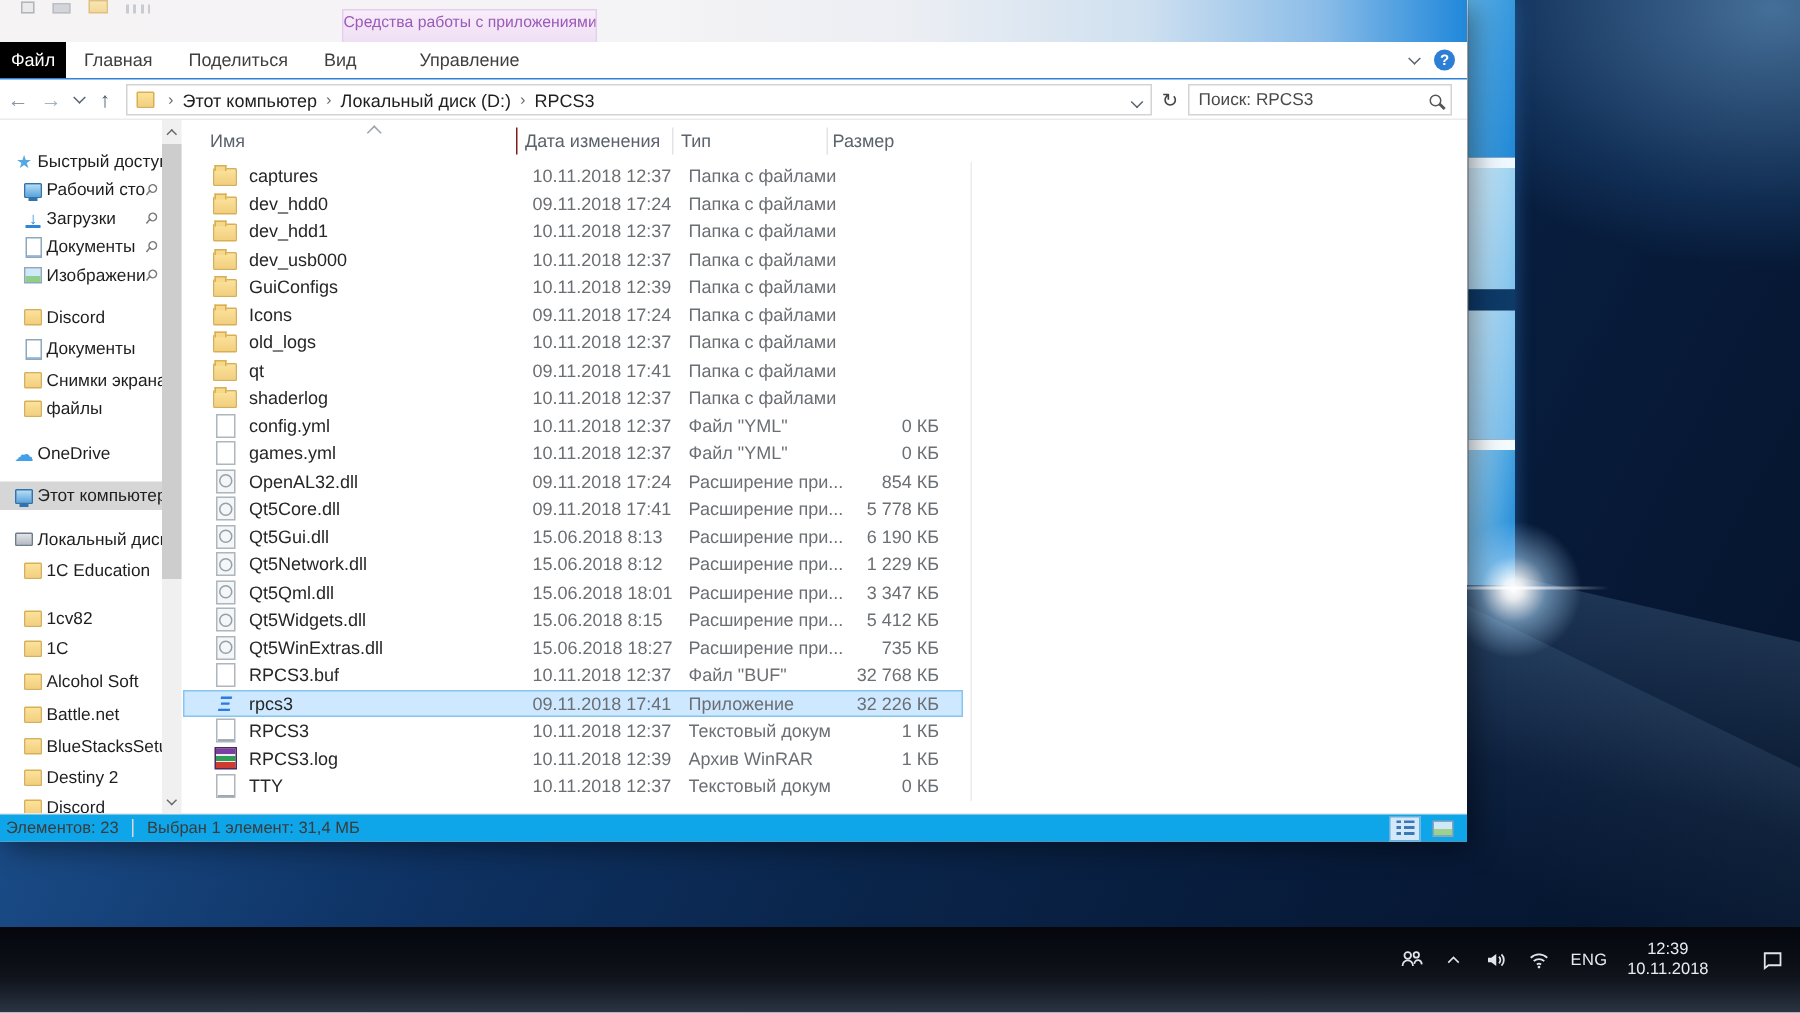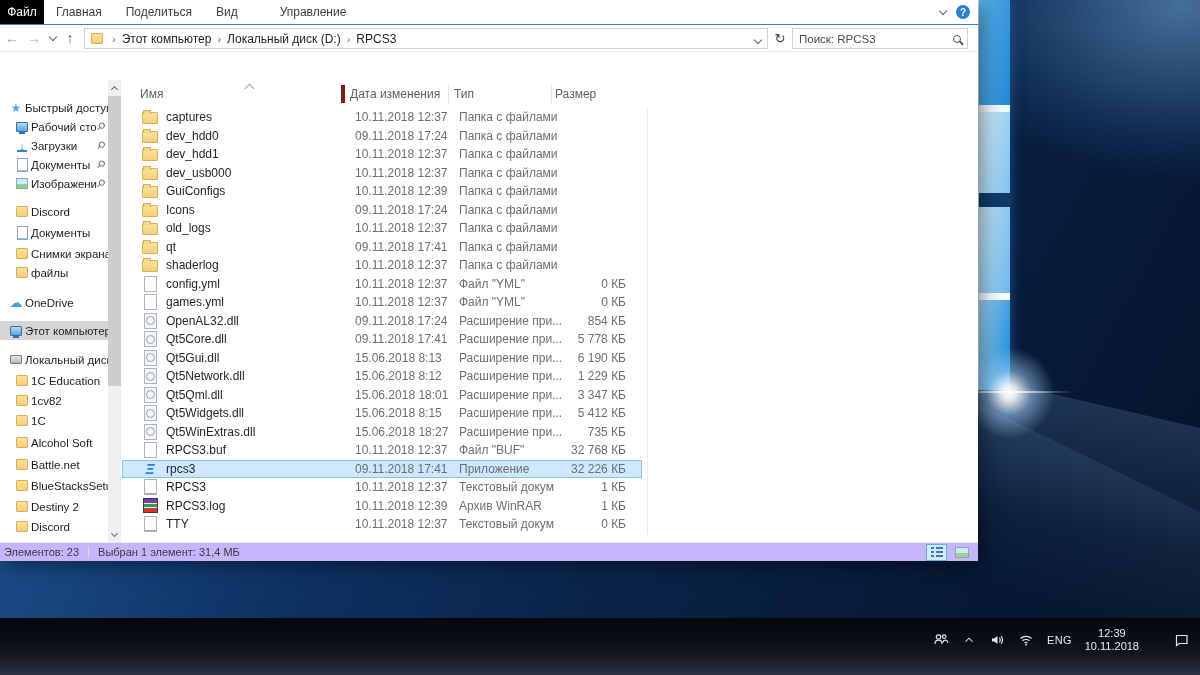--- a/index.html
+++ b/index.html
@@ -85,21 +85,21 @@
   .ss-arrow { position:absolute; left:0; width:13px; height:15px; display:flex; align-items:center; justify-content:center; }
   .ss-arrow .chev { border-color:#6a6a6a; width:5px; height:5px; }
   .ss-up { top:0; } .ss-up .chev { transform:rotate(-135deg); margin-top:3px; }
   .ss-down { bottom:0; } .ss-down .chev { margin-top:-2px; }
   .ss-thumb { position:absolute; left:0; top:16px; width:13px; height:290px; background:#cdcdcd; }
 
   
   .filelist { position:absolute; left:122px; top:80px; right:0; bottom:19px; overflow:hidden; }
   .fhead { display:flex; height:18px; margin-top:5px; font-size:12px; color:#5a626b; align-items:center; position:relative; }
   .hc { white-space:nowrap; overflow:hidden; height:100%; display:flex; align-items:center; }
-  .hc.name { margin-left:18px; width:205px; border-right:4px solid #7f1d1d; }
+  .hc.name { margin-left:18px; width:205px; border-right:1px solid #7f1d1d; }
   .hc.date { width:104px; padding-left:5px; border-right:1px solid #e4e4e4; }
   .hc.type { width:103px; padding-left:5px; border-right:1px solid #e4e4e4; }
   .hc.size { width:72px; padding-left:3px; }
   .sortcaret { position:absolute; left:124px; top:0; width:7px; height:7px; border-left:1.2px solid #9aa4ae; border-top:1.2px solid #9aa4ae; transform:rotate(45deg); }
   .frows { position:relative; margin-top:5px; width:526px; border-right:1px solid #ececec; }
   .frow { display:flex; align-items:center; height:18.5px; font-size:12px; width:520px; }
   .frow.sel { background:#cde8ff; box-shadow:inset 0 0 0 1px #86c5f0; }
   .fic { width:16px; height:16px; margin-left:20px; position:relative; flex:none; display:flex; align-items:center; justify-content:center; }
   .fc { white-space:nowrap; overflow:hidden; }
   .fc.name { width:197px; padding-left:8px; color:#262626; }
@@ -110,21 +110,21 @@
   .f-folder::after { content:''; position:absolute; top:1px; left:1px; width:6px; height:3px; background:#f6d88b; border:1px solid #d9af55; border-bottom:none; }
   .f-file::before,.f-txt::before,.f-dll::before { content:''; width:11px; height:14px; background:#fff; border:1px solid #adb5bd; }
   .f-txt::before { box-shadow:inset 0 -3px 0 -2px #9aa6b0, inset 0 -6px 0 -5px #9aa6b0, inset 0 -9px 0 -8px #9aa6b0; }
   .f-dll::before { background:#f4f6f8; }
   .f-dll::after { content:''; position:absolute; width:7px; height:7px; border:1.8px solid #97a0a8; border-radius:50%; }
   .f-app::before { content:'Ξ'; color:#2a7ce0; font-weight:bold; font-style:italic; font-size:14px; line-height:16px; }
   .f-rar::before { content:''; width:13px; height:13px; border:1px solid #4a2b5e;
     background:linear-gradient(180deg,#7b3fa3 0 30%,#efe9f2 30% 36%,#2e9e55 36% 62%,#efe9f2 62% 68%,#cf3b30 68% 100%); }
 
   
-  .statusbar { position:absolute; left:0; right:0; bottom:0; height:19px; background:#c4b5fd; border-top:1px solid #eaeaea; display:flex; align-items:center; font-size:11px; color:#3b3b3b; padding-left:4px; }
+  .statusbar { position:absolute; left:0; right:0; bottom:0; height:19px; background:#0ea5e9; border-top:1px solid #eaeaea; display:flex; align-items:center; font-size:11px; color:#3b3b3b; padding-left:4px; }
   .sb-sep { width:1px; height:12px; background:#d9d9d9; margin:0 9px; }
   .view-btns { position:absolute; right:6px; top:0; height:100%; display:flex; align-items:center; gap:4px; }
   .vbtn { width:21px; height:17px; display:flex; align-items:center; justify-content:center; border:1px solid transparent; }
   .vbtn.active { background:#d3e9f8; border-color:#66aee0; }
   .vi-details { width:12px; height:10px; position:relative; }
   .vi-details::before { content:''; position:absolute; left:0; top:0; width:3px; height:10px; background:repeating-linear-gradient(#3a78b8 0 2px,transparent 2px 4px); }
   .vi-details::after { content:''; position:absolute; left:5px; top:0; width:7px; height:10px; background:repeating-linear-gradient(#3a78b8 0 2px,transparent 2px 4px); }
   .vi-thumb { width:14px; height:11px; border:1px solid #8aa4b8; background:linear-gradient(#cfe8f8 55%,#9fd08f 55%); }
 
   
@@ -149,20 +149,31 @@
       <div class="lp lp2"></div>
     <div class="lp lpg"></div>
       <div class="lp lp3"></div>
       <div class="lp lpl2"></div>
       <div class="lp lp4"></div>
   </div>
   <div class="flare"></div>
 
   <div class="window">
 
+    <div class="titlebar">
+      <div class="qat">
+        <span class="qat-sq"></span>
+        <span class="qat-bar"></span>
+        <span class="qat-folder"></span>
+        <span class="qat-dots"></span>
+      </div>
+      <div class="ctx-header">
+        <span>Средства работы с приложениями</span>
+      </div>
+    </div>
 
     <div class="tabs-row">
         <div class="tab active">Файл</div>
         <div class="tab">Главная</div>
         <div class="tab">Поделиться</div>
         <div class="tab">Вид</div>
         <div class="tab contextual">Управление</div>
         <div class="ribbon-right">
           <span class="chev"></span>
           <span class="help-badge">?</span>
@@ -245,21 +256,21 @@
           <span>Этот компьютер</span>
         </div>
         <div class="srow lvl0" style="margin-top: 10px;">
           <span class="sic i-disk"></span>
           <span>Локальный диск</span>
         </div>
         <div class="srow lvl1" style="margin-top: 2px;">
           <span class="sic i-folder"></span>
           <span>1C Education</span>
         </div>
-        <div class="srow lvl1" style="margin-top: 1px;">
+        <div class="srow lvl1" style="margin-top: 13px;">
           <span class="sic i-folder"></span>
           <span>1cv82</span>
         </div>
         <div class="srow lvl1" style="margin-top: 1px;">
           <span class="sic i-folder"></span>
           <span>1C</span>
         </div>
         <div class="srow lvl1" style="margin-top: 3px;">
           <span class="sic i-folder"></span>
           <span>Alcohol Soft</span>

